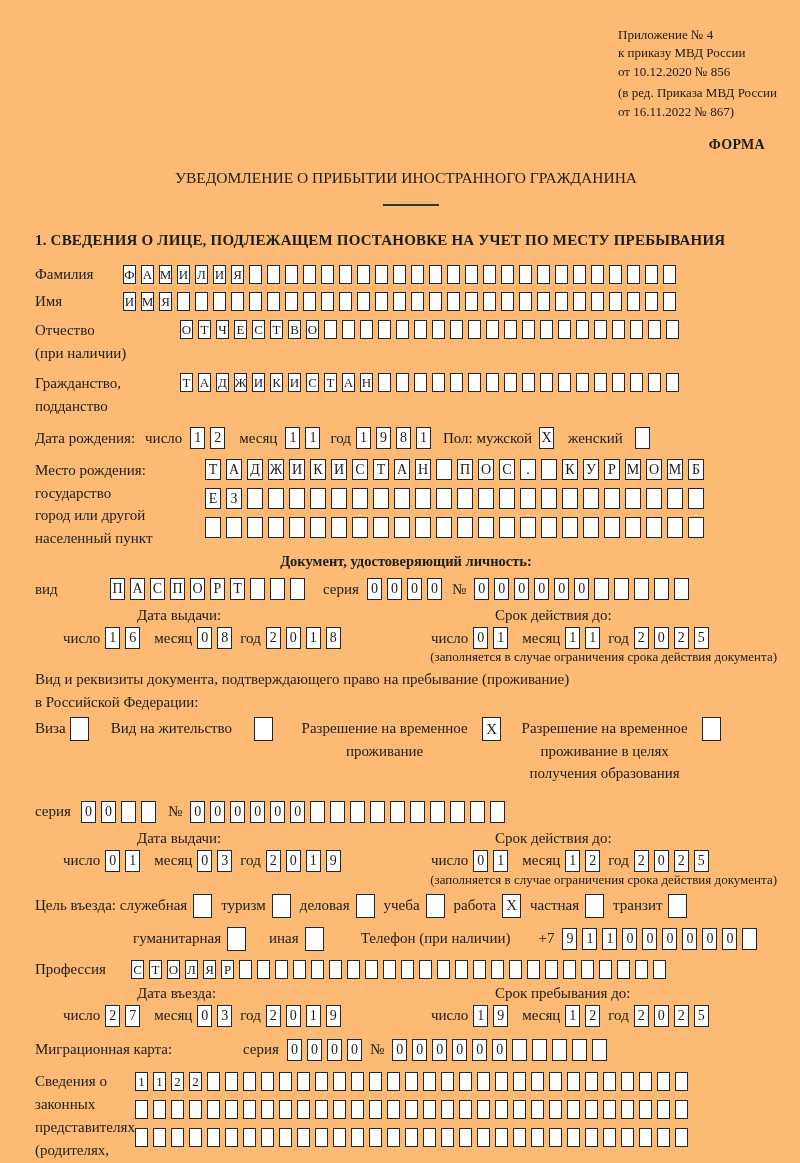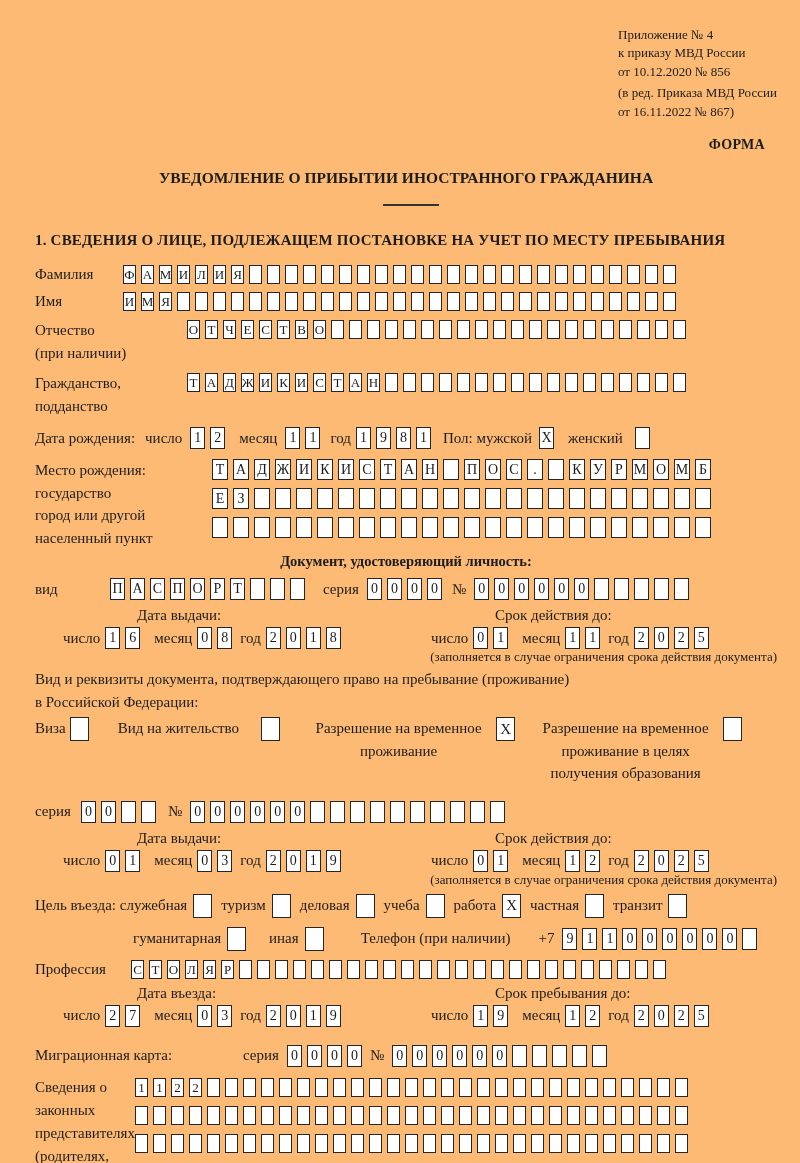--- a/index.html
+++ b/index.html
@@ -4,27 +4,27 @@
 <style>
   * { box-sizing: border-box; }
   html,body { margin:0; padding:0; background:#ffffff; }
   body { font-family:"Liberation Serif", serif; color:#1c1c1c; }
   .page { width:800px; height:1163px; padding:26px 23px 0 35px; position:relative; background:#fdba74; overflow:hidden; }
 
   .annex { margin-left:583px; font-size:13px; line-height:1.42; }
   .annex .sub { margin-top:3px;font-family:Liberation Serif, serif; }
   .forma { text-align:right; font-weight:bold; font-size:14px; margin:16px 12px 0 0; letter-spacing:.3px; }
 
-  .title { text-align:center; font-weight:bold; font-size:15.5px; line-height:1.45; margin-top:14px; }
+  .title { text-align:center; font-weight:normal; font-size:15.5px; line-height:1.45; margin-top:14px; }
   .title-underline { display:inline-block; width:56px; height:0; border-bottom:2px solid #333; margin-left:10px; vertical-align:baseline; }
 
   .sec { font-weight:bold; font-size:15px; margin-top:20px; margin-bottom:16px; letter-spacing:.2px; }
 
   .frow { display:flex; align-items:center; margin-bottom:8px; }
-  .frow.top { align-items:flex-start;gap:7px; }
+  .frow.top { align-items:flex-start; }
   .lbl { font-size:15px; white-space:nowrap; flex:none; }
   .lblblock { font-size:15px; line-height:1.5; flex:none; }
 
   .cells { display:inline-flex; gap:5px; flex:none; }
   .cells .cell { width:13px; height:19px; border:1.5px solid #262626; display:inline-flex; align-items:center; justify-content:center; font-size:13px; line-height:1; flex:none; background:#fff; }
   .cells.wide .cell { width:16px; height:21px; font-size:14px; }
   .cells.date .cell { width:15px; height:22px; font-size:14px; }
   .cells.big .cell { width:19px; height:24px; font-size:15px; }
 
   .colstack { display:flex; flex-direction:column; gap:8px; }
@@ -703,21 +703,21 @@
         <span class="cells date">
             <span class="cell">2</span>
             <span class="cell">0</span>
             <span class="cell">2</span>
             <span class="cell">5</span>
           </span>
       </div>
     </div>
   </div>
 
-  <div class="frow" style="margin-top:18px; margin-bottom:9px">
+  <div class="frow" style="margin-top:12px; margin-bottom:9px">
     <span class="lbl" style="width:172px">Миграционная карта:</span>
     <span class="lbl" style="margin-left:36px; margin-right:8px">серия</span>
     <span class="cells date">
         <span class="cell">0</span>
         <span class="cell">0</span>
         <span class="cell">0</span>
         <span class="cell">0</span>
       </span>
     <span class="lbl" style="margin-left:8px; margin-right:8px">№</span>
     <span class="cells date">

